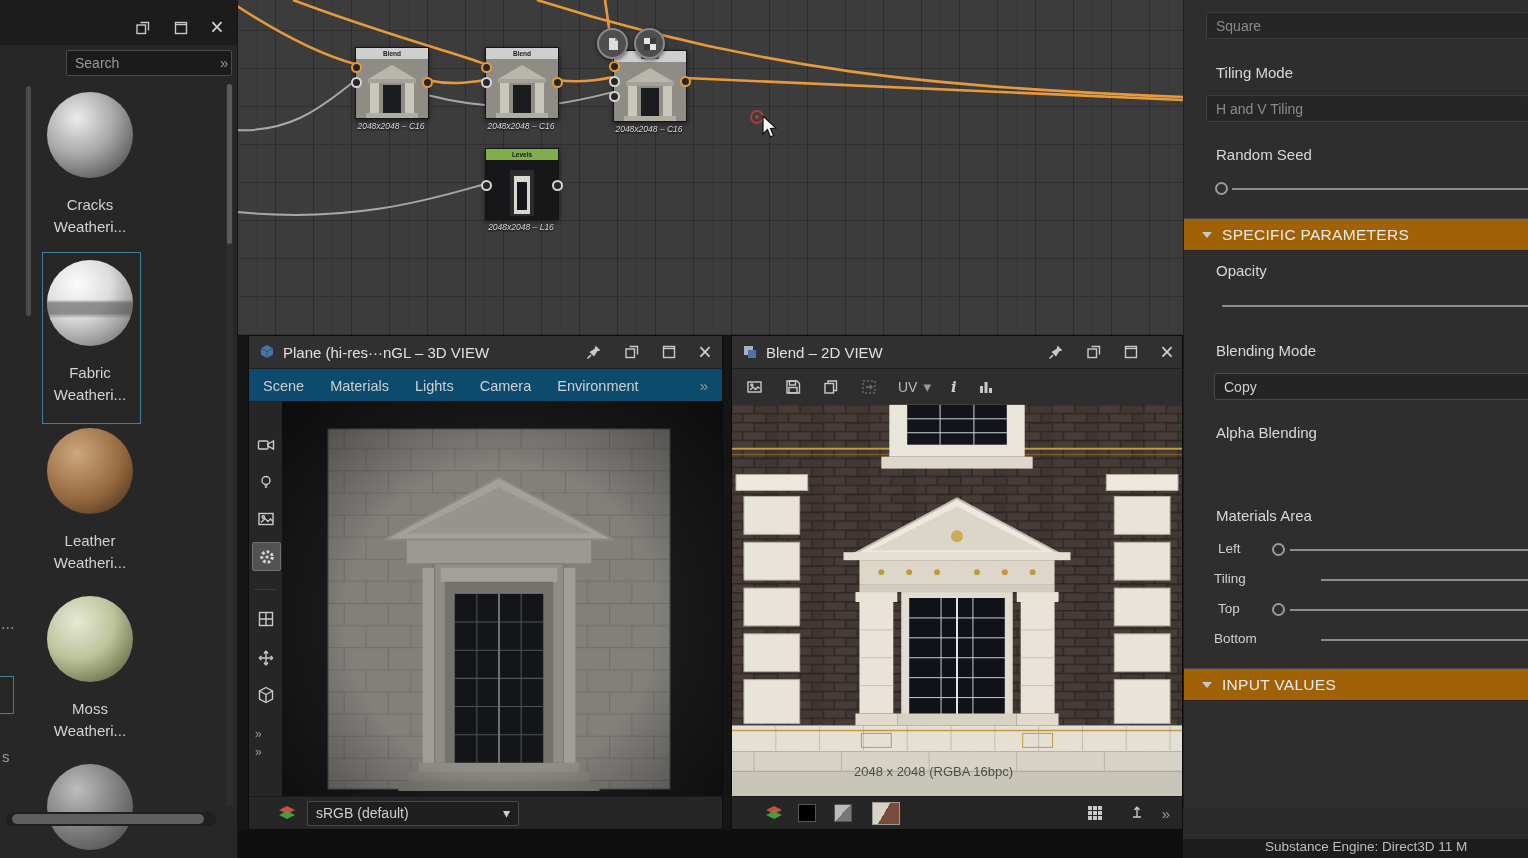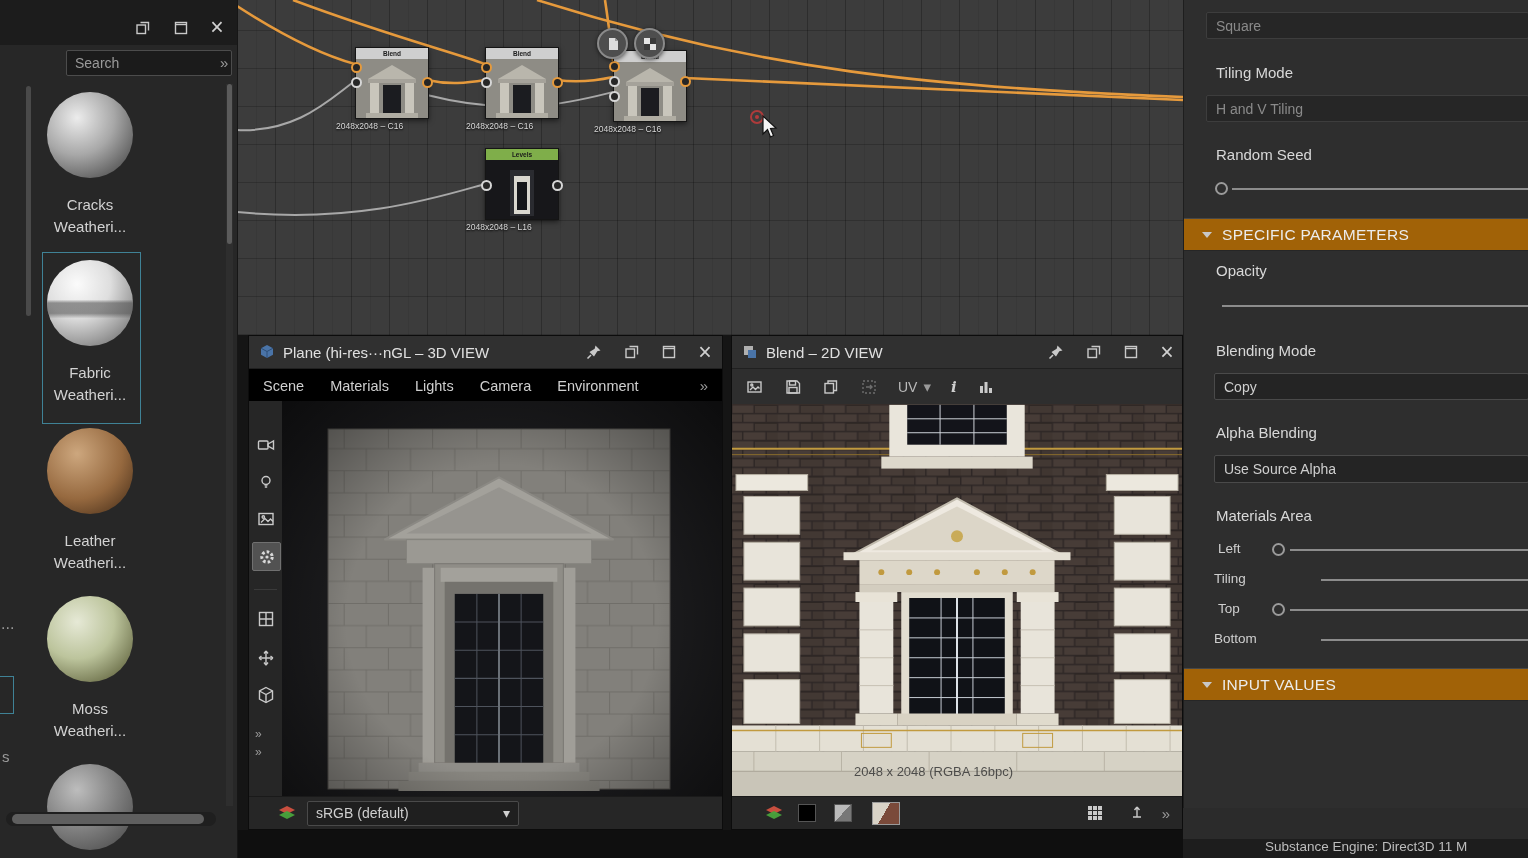--- a/index.html
+++ b/index.html
@@ -14,22 +14,22 @@
       repeating-linear-gradient(90deg, rgba(0,0,0,.20) 0 1px, transparent 1px 38px),
       repeating-linear-gradient(90deg, rgba(0,0,0,.07) 0 1px, transparent 1px 19px);}
   .wires{position:absolute;left:0;top:0;}
   .node{position:absolute;width:72px;}
   .node-box{position:relative;width:72px;height:70px;background:#2a2a2a;border:1px solid #151515;
             box-shadow:0 2px 5px rgba(0,0,0,.5);}
   .node-head{height:11px;font-size:6.5px;line-height:11px;text-align:center;color:#1a1a1a;
              background:#cfcfcf;font-weight:bold;}
   .node-head.levels{background:#7fae4a;}
   .node-thumb{width:72px;height:59px;display:block;}
-  .node-cap{position:absolute;left:-19px;top:74px;width:110px;
-            font-size:8.5px;color:#d8d8d8;text-shadow:0 1px 2px #000;}
+  .node-cap{position:absolute;left:-19px;top:74px;width:110px;text-align:center;
+            font-size:8.5px;color:#d8d8d8;text-shadow:0 1px 2px #000;font-style:italic;}
   .dot{position:absolute;width:7px;height:7px;border-radius:50%;background:#262626;
        border:2px solid #e69a3c;}
   .dot.white{border-color:#d6d6d6;}
   .fbtn{position:absolute;width:27px;height:27px;border-radius:50%;background:#4e4e4e;
         border:2px solid #8a8a8a;display:flex;align-items:center;justify-content:center;
         box-shadow:0 1px 4px rgba(0,0,0,.6);}
   .cursor{position:absolute;}
 
   
   .lp{position:absolute;left:0;top:0;width:237px;height:858px;background:#272727;
@@ -63,21 +63,21 @@
 
   
   .strip{position:absolute;background:#151515;}
 
   
   .win{position:absolute;background:#262626;border:1px solid #0c0c0c;box-sizing:border-box;}
   .win-title{position:relative;height:32px;background:#303030;border-bottom:1px solid #202020;
              display:flex;align-items:center;}
   .win-title .ttl{font-size:15px;color:#e0e0e0;margin-left:8px;white-space:nowrap;}
   .tbtn{position:absolute;top:5px;width:24px;height:22px;display:flex;align-items:center;justify-content:center;}
-  .menu{position:relative;height:33px;background:#000000;border-bottom:1px solid #1d1d1d;
+  .menu{position:relative;height:33px;background:#0c4a6e;border-bottom:1px solid #1d1d1d;
         display:flex;align-items:center;padding:0 14px;gap:26px;font-size:14.5px;color:#cfcfcf;}
   .menu .sp{flex:1;}
   .v3d-body{position:absolute;left:0;top:65px;width:473px;height:398px;}
   .rail{position:absolute;left:0;top:0;width:33px;height:398px;background:#262626;border-right:1px solid #1c1c1c;}
   .rail-btn{position:absolute;left:3px;width:27px;height:27px;display:flex;align-items:center;justify-content:center;border-radius:2px;}
   .rail-btn.sel{background:#525252;border:1px solid #707070;}
   .rail-sep{position:absolute;left:5px;width:23px;height:1px;background:#3a3a3a;}
   .canvas3d{position:absolute;left:33px;top:0;width:440px;height:398px;background:#1b1b1d;overflow:hidden;}
   .canvas3d .vig{position:absolute;inset:0;background:radial-gradient(ellipse at 50% 55%, transparent 50%, rgba(0,0,0,.55) 100%);}
   .botbar{position:absolute;left:0;bottom:0;height:32px;background:#262626;border-top:1px solid #1a1a1a;
@@ -654,23 +654,20 @@
 
     <span class="lab" style="left:32px;top:262px;">Opacity</span>
     <div class="sline" style="left:38px;top:305px;width:307px;"></div>
 
     <span class="lab" style="left:32px;top:342px;">Blending Mode</span>
     <div class="field en" style="left:30px;top:373px;width:315px;height:27px;">
       <span>Copy</span>
     </div>
 
     <span class="lab" style="left:32px;top:424px;">Alpha Blending</span>
-    <div class="field en" style="left:30px;top:455px;width:315px;height:28px;">
-      <span>Use Source Alpha</span>
-    </div>
 
     <span class="lab" style="left:32px;top:507px;">Materials Area</span>
     <span class="lab-s" style="left:34px;top:541px;">Left</span>
     <div class="knob" style="left:88px;top:543px;"></div>
     <div class="sline" style="left:106px;top:549px;width:239px;"></div>
     <span class="lab-s" style="left:30px;top:571px;">Tiling</span>
     <div class="sline" style="left:137px;top:579px;width:208px;"></div>
     <span class="lab-s" style="left:34px;top:601px;">Top</span>
     <div class="knob" style="left:88px;top:603px;"></div>
     <div class="sline" style="left:106px;top:609px;width:239px;"></div>

